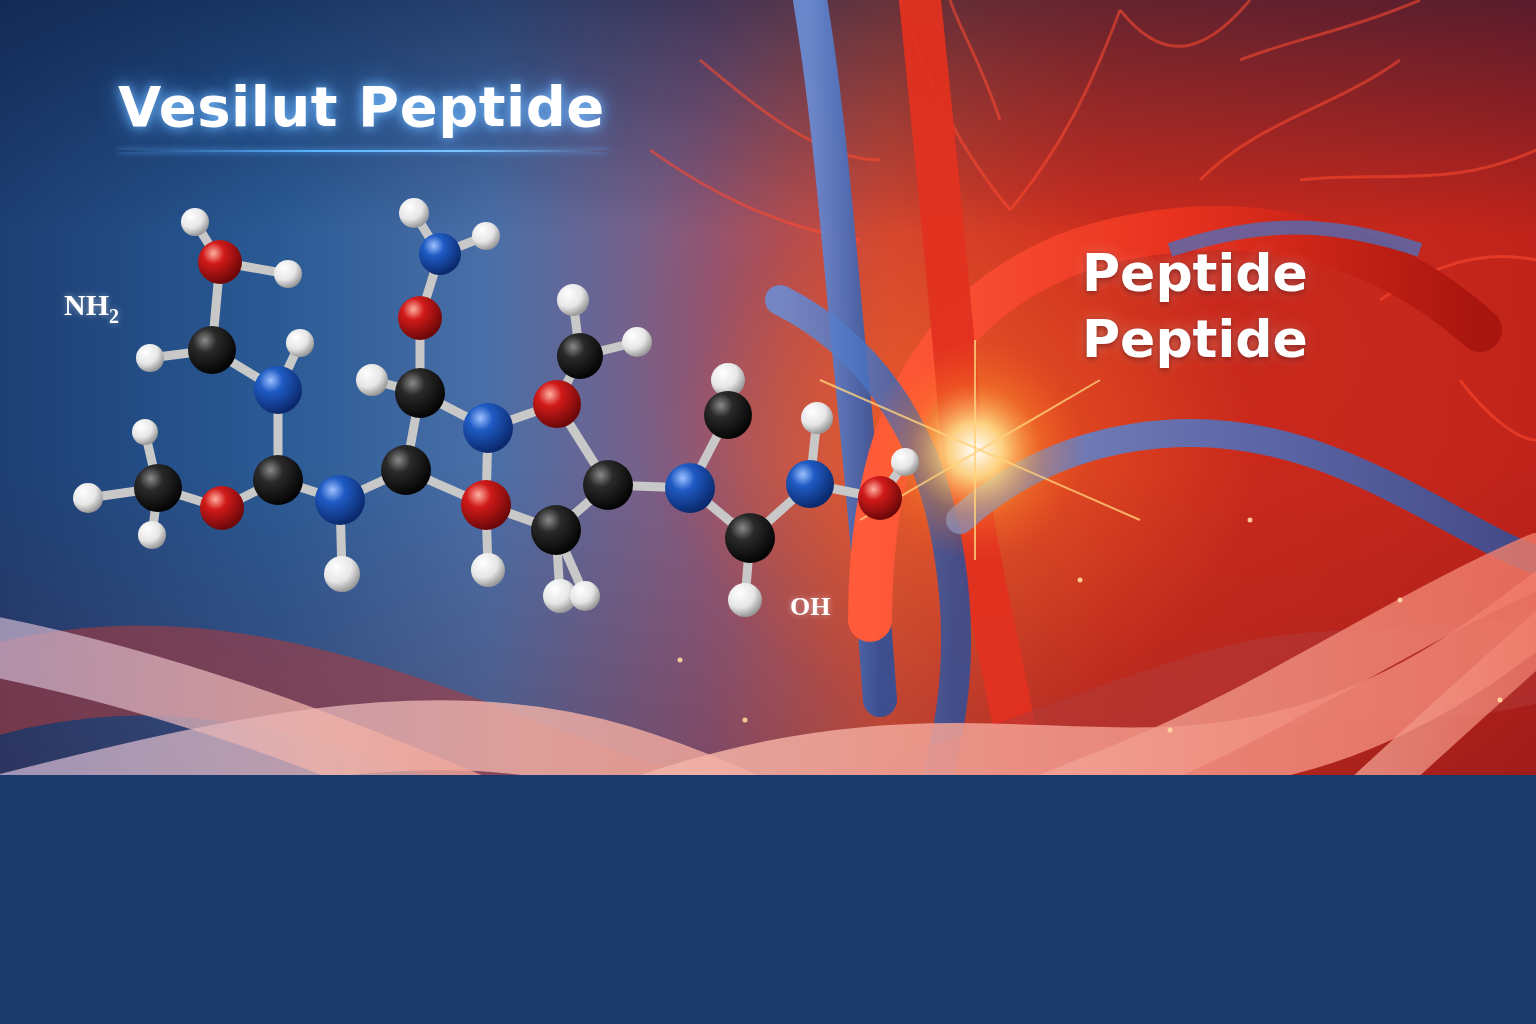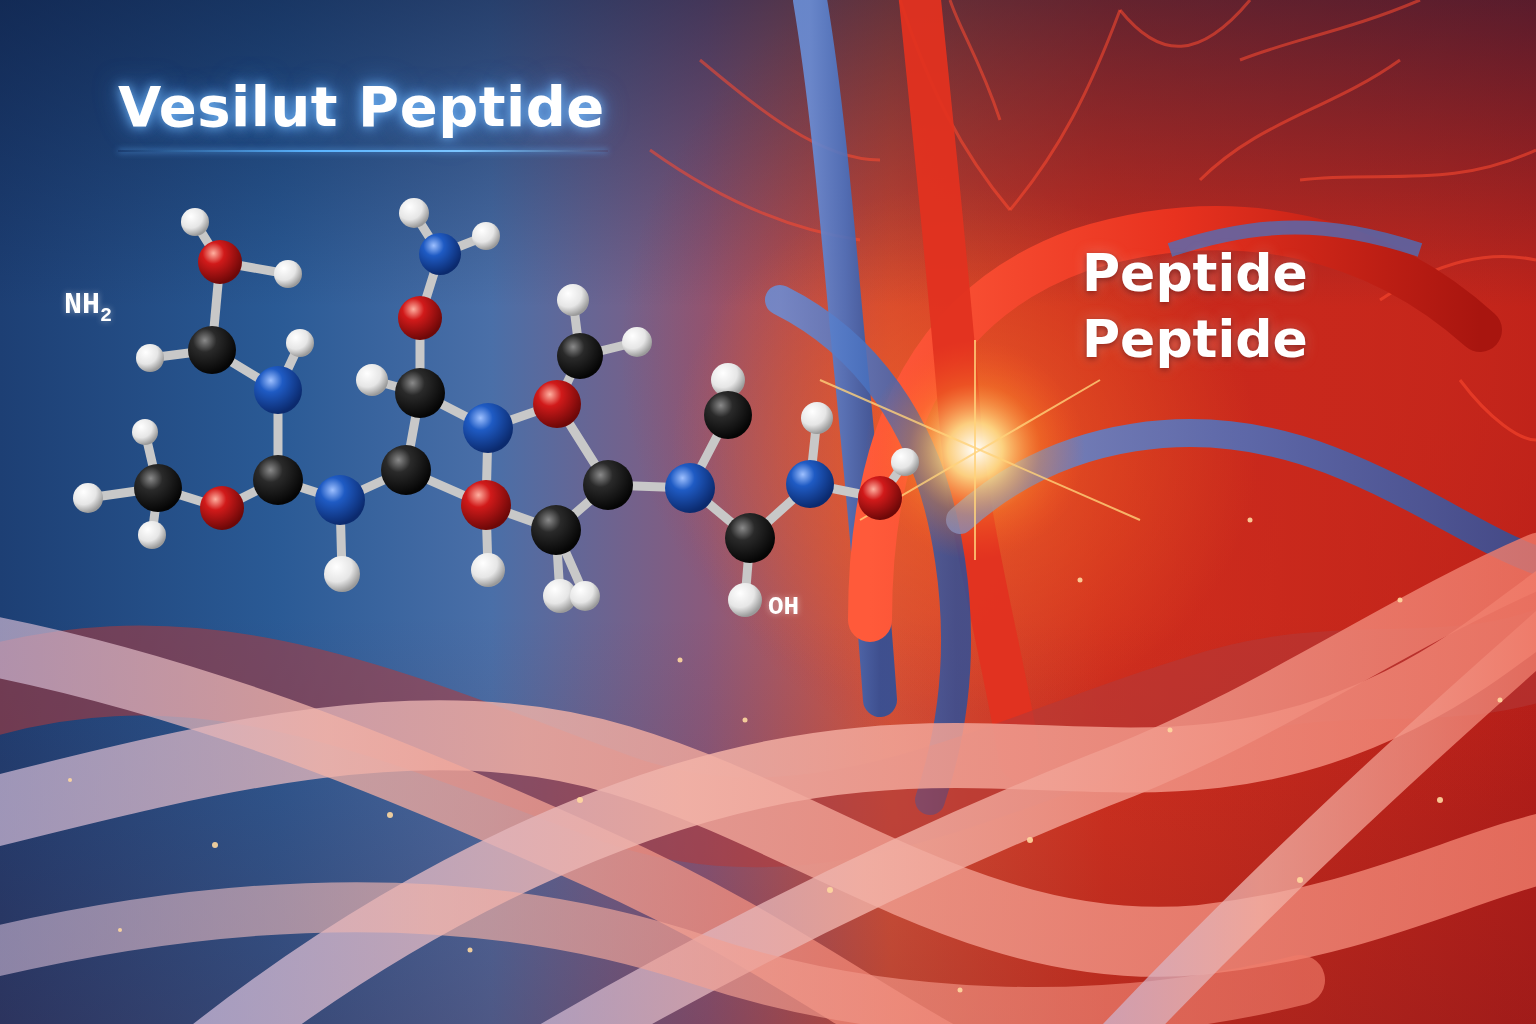--- a/index.html
+++ b/index.html
@@ -2,21 +2,21 @@
 <html><head>
   <meta charset="utf-8">
   <style>
     html, body { margin: 0; padding: 0; }
     body {
       width: 1536px; height: 1024px; overflow: hidden;
       font-family: "DejaVu Sans", sans-serif;
       background: #1b3a6b;
     }
     #scene {
-      position: relative; width: 1536px; height: 1024px; overflow: hidden;
+      position: relative; width: 1536px; height: 775px; overflow: hidden;
       background:
         radial-gradient(ellipse 420px 380px at 965px 450px, rgba(255,120,40,0.55), rgba(255,80,20,0) 70%),
         radial-gradient(ellipse 900px 700px at 1250px 350px, #c8281c 0%, rgba(200,40,28,0) 70%),
         linear-gradient(90deg, #1d3f74 0%, #2a5a95 18%, #4a6fa8 32%, #8a5a7c 46%, #d9553a 58%, #d6321f 72%, #b81e18 100%);
     }
     #scene::before {
       content: ""; position: absolute; inset: 0;
       background: linear-gradient(180deg, rgba(10,25,60,0.55) 0%, rgba(10,25,60,0) 30%, rgba(0,0,0,0) 60%, rgba(90,20,30,0.25) 100%);
     }
     svg.layer { position: absolute; left: 0; top: 0; }
@@ -33,26 +33,26 @@
       background: linear-gradient(90deg, rgba(90,170,255,0) 0%, #5ab4ff 40%, #7cc6ff 70%, rgba(90,170,255,0) 100%);
       box-shadow: 0 0 6px rgba(100,180,255,0.9);
     }
     .vasc {
       position: absolute; left: 1082px; top: 240px;
       font-family: "DejaVu Sans", sans-serif; font-weight: bold;
       font-size: 52px; line-height: 66px; color: #ffffff;
       text-shadow: 0 2px 6px rgba(80,0,0,0.6), 0 0 14px rgba(255,220,210,0.35);
     }
     .chem {
-      position: absolute; font-family: Liberation Mono, monospace; font-weight: bold;
+      position: absolute; font-family: Liberation Serif, serif; font-weight: bold;
       color: #ffffff; text-shadow: 0 0 6px rgba(255,255,255,0.45); text-align: right;
     }
     .nh2 { left: 64px; top: 288px; font-size: 30px; }
     .nh2 sub { font-size: 20px; vertical-align: -8px; }
-    .oh { left: 768px; top: 592px; font-size: 26px; }
+    .oh { left: 790px; top: 592px; font-size: 26px; }
   </style>
 </head>
 <body>
 
 <div id="scene">
 
   <svg class="layer" width="1536" height="1024">
     <defs>
       <linearGradient id="artG" x1="0" y1="0" x2="1" y2="0">
         <stop offset="0" stop-color="#ff5a3a"></stop>

